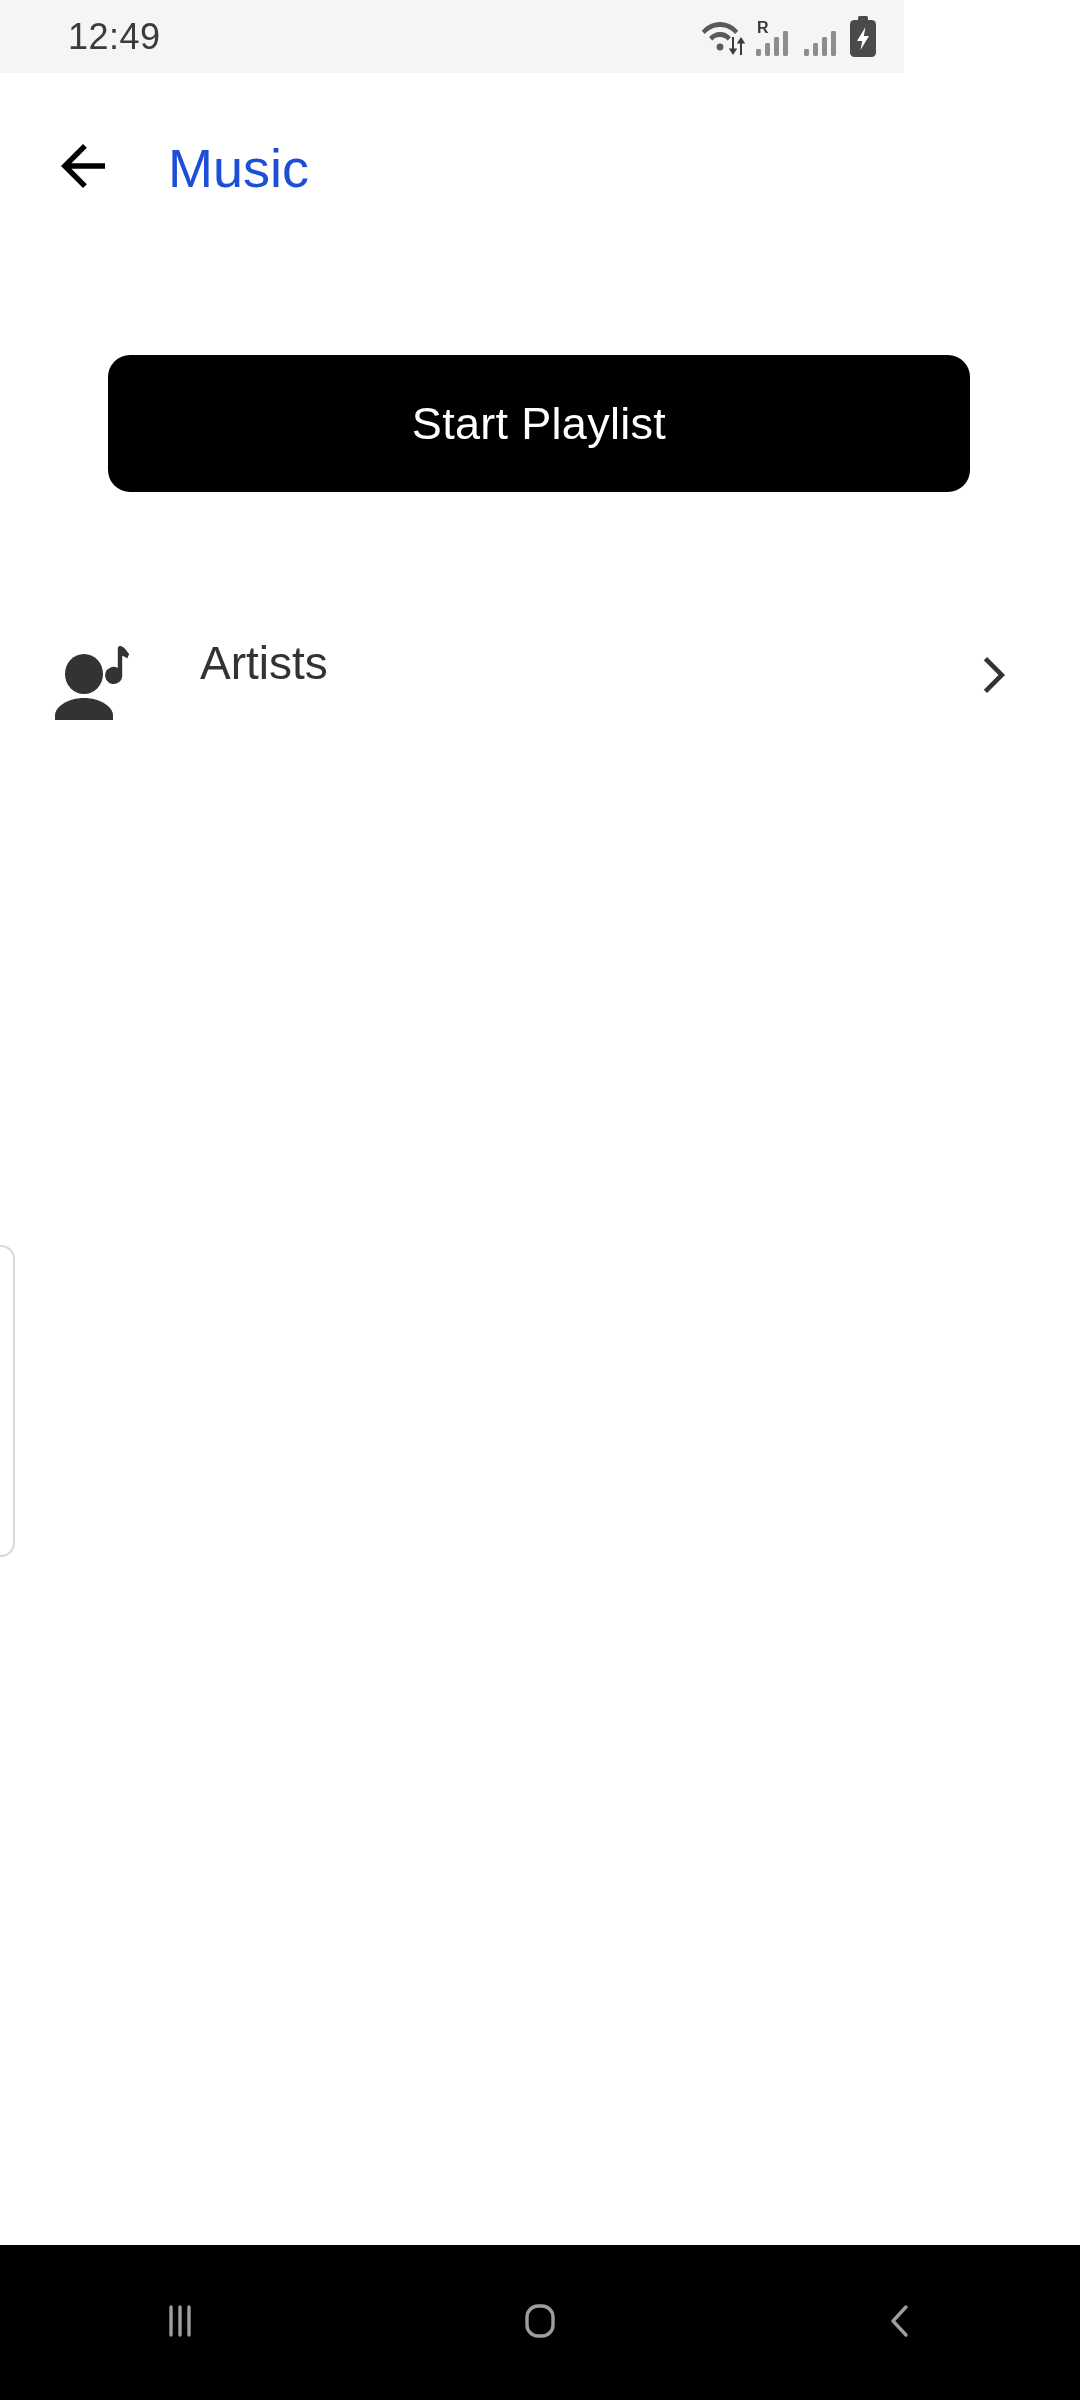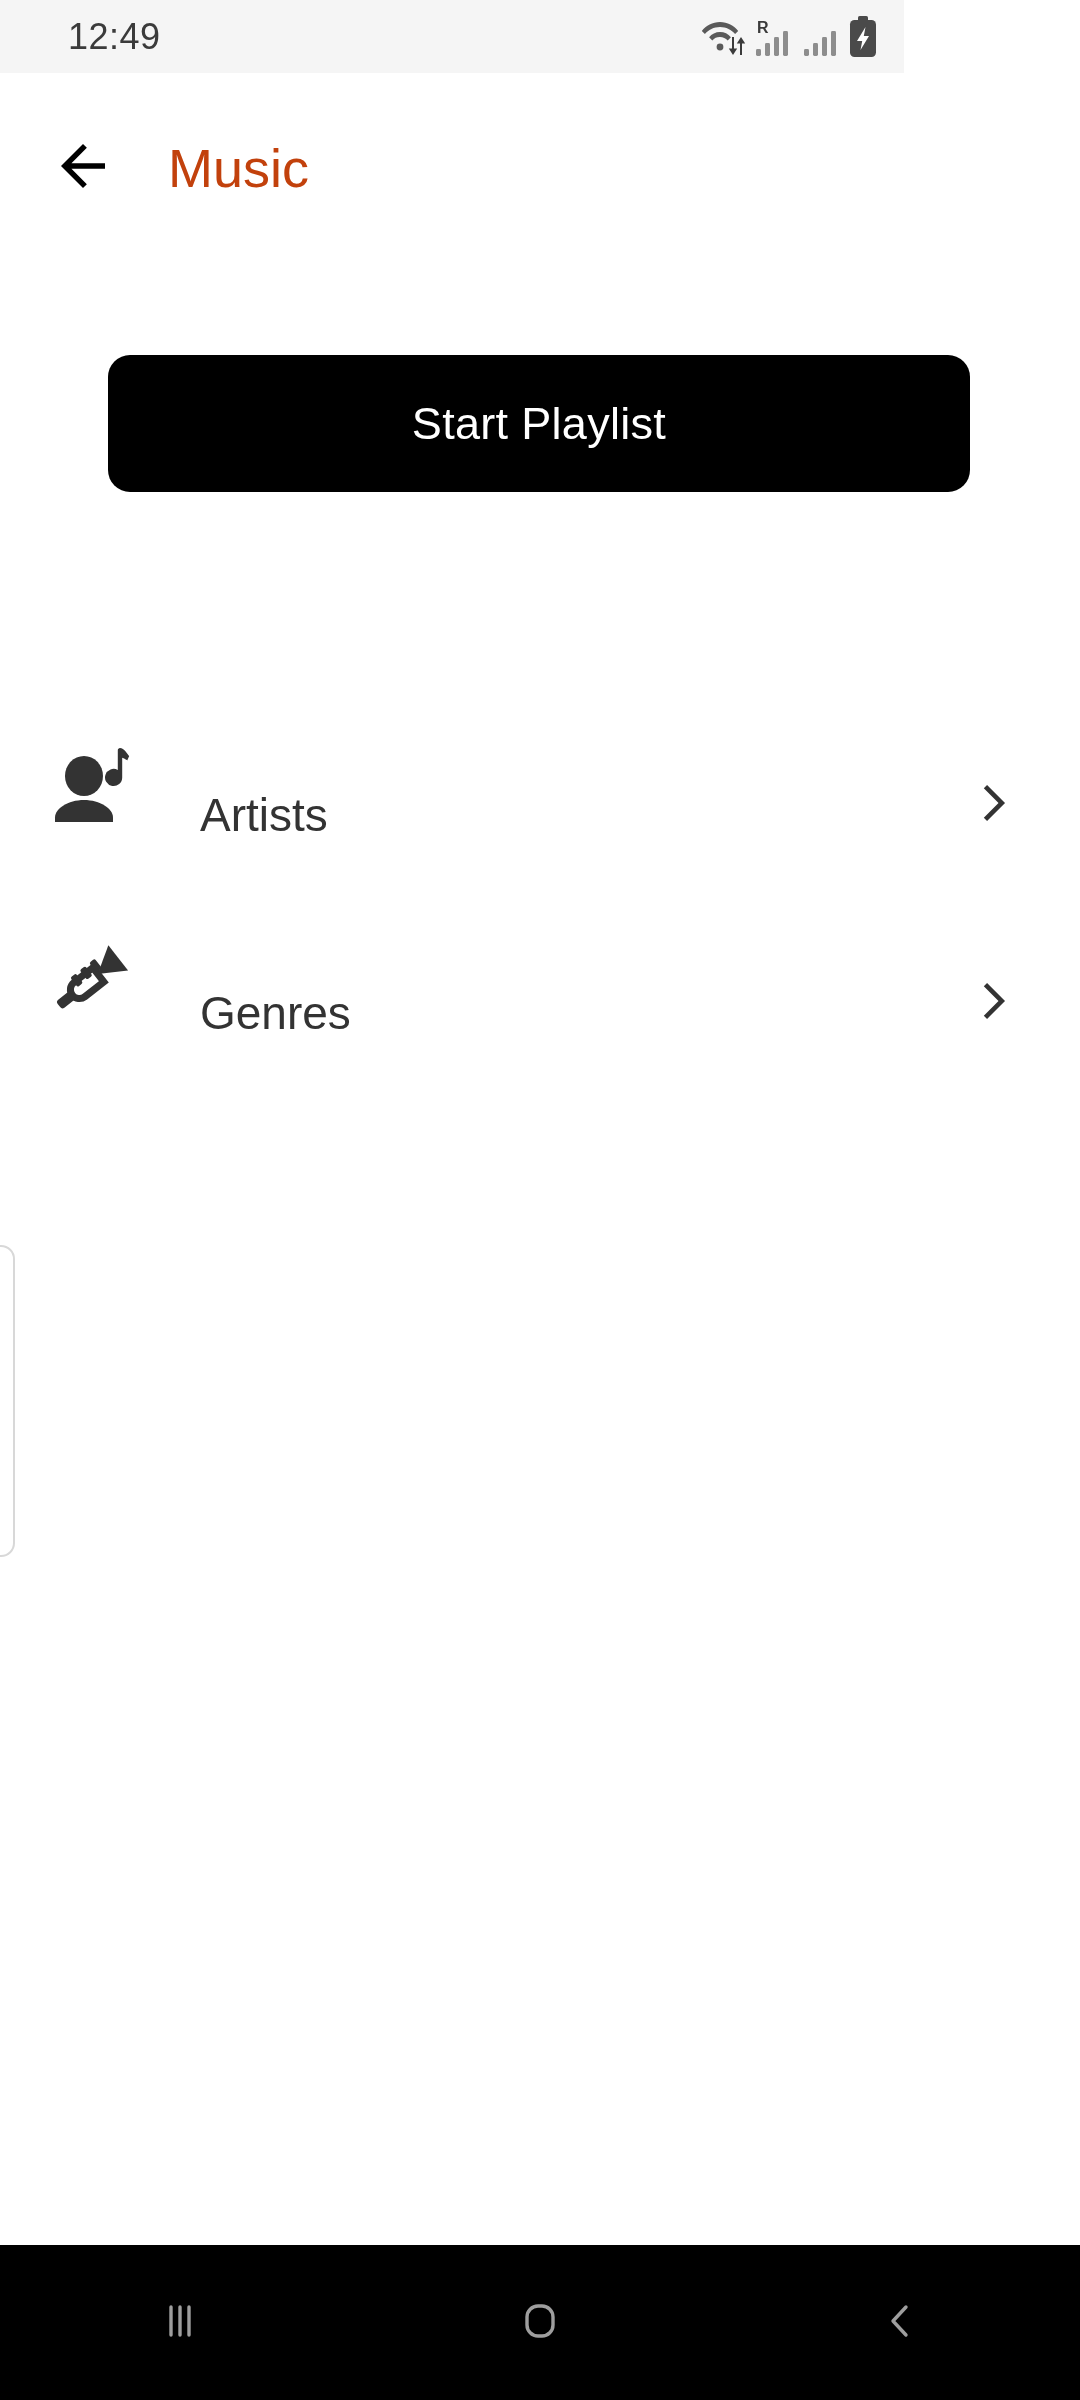--- a/index.html
+++ b/index.html
@@ -40,21 +40,21 @@
     width:1080px; height:190px;
     display:flex; align-items:center;
   }
   .back-btn {
     width:110px; height:110px;
     margin-left:28px;
     display:flex; align-items:center; justify-content:center;
     cursor:pointer;
   }
   .page-title {
-    font-size:54px; color:#c2410c;
+    font-size:54px; color:#1d4ed8;
     margin-left:30px;
     font-weight:400;
     line-height:1;
   }
 
   
   .start-playlist {
     position:absolute;
     left:108px; top:355px;
     width:862px; height:137px;
@@ -79,21 +79,21 @@
   }
 
   
   .list {
     position:absolute; left:0; top:640px;
     width:1080px;
   }
   .list-row {
     position:relative;
     height:198px;
-    display:flex; align-items:flex-end;
+    display:flex; align-items:flex-start;
     cursor:pointer;
   }
   .row-icon {
     width:96px; height:96px;
     margin-left:48px;
     display:flex; align-items:center; justify-content:center;
     flex:0 0 auto;
   }
   .row-icon svg { display:block; }
   .row-label {
@@ -212,40 +212,20 @@
       <span class="row-label">Artists</span>
       <span class="row-chevron">
         <svg width="56" height="56" viewBox="0 0 24 24">
           <path d="M8.6 4.3 7.2 5.7 13.5 12l-6.3 6.3 1.4 1.4L16.3 12z" fill="#333333"></path>
         </svg>
       </span>
     </div>
 
 
 
-    <div class="list-row">
-      <span class="row-icon">
-        <svg width="96" height="96" viewBox="0 0 96 96">
-          <g fill="#333333" transform="rotate(-38 48 48)">
-            <path d="M84 22 L84 54 L58 38 Z"></path>
-            <path d="M34 30h24v18H34a9 9 0 0 1 0-18z" fill="none" stroke="#333333" stroke-width="7"></path>
-            <rect x="34" y="24" width="7" height="12" rx="2"></rect>
-            <rect x="46" y="24" width="7" height="12" rx="2"></rect>
-            <rect x="58" y="24" width="7" height="12" rx="2"></rect>
-            <rect x="8" y="34" width="18" height="10" rx="3"></rect>
-          </g>
-        </svg>
-      </span>
-      <span class="row-label">Genres</span>
-      <span class="row-chevron">
-        <svg width="56" height="56" viewBox="0 0 24 24">
-          <path d="M8.6 4.3 7.2 5.7 13.5 12l-6.3 6.3 1.4 1.4L16.3 12z" fill="#333333"></path>
-        </svg>
-      </span>
-    </div>
 
   </div>
 
   <div class="nav-bar">
 
     <div class="nav-btn">
       <span>
         <svg width="56" height="56" viewBox="0 0 56 56">
           <g stroke="#9e9e9e" stroke-width="3.4" stroke-linecap="round">
             <line x1="19" y1="14" x2="19" y2="42"></line>

